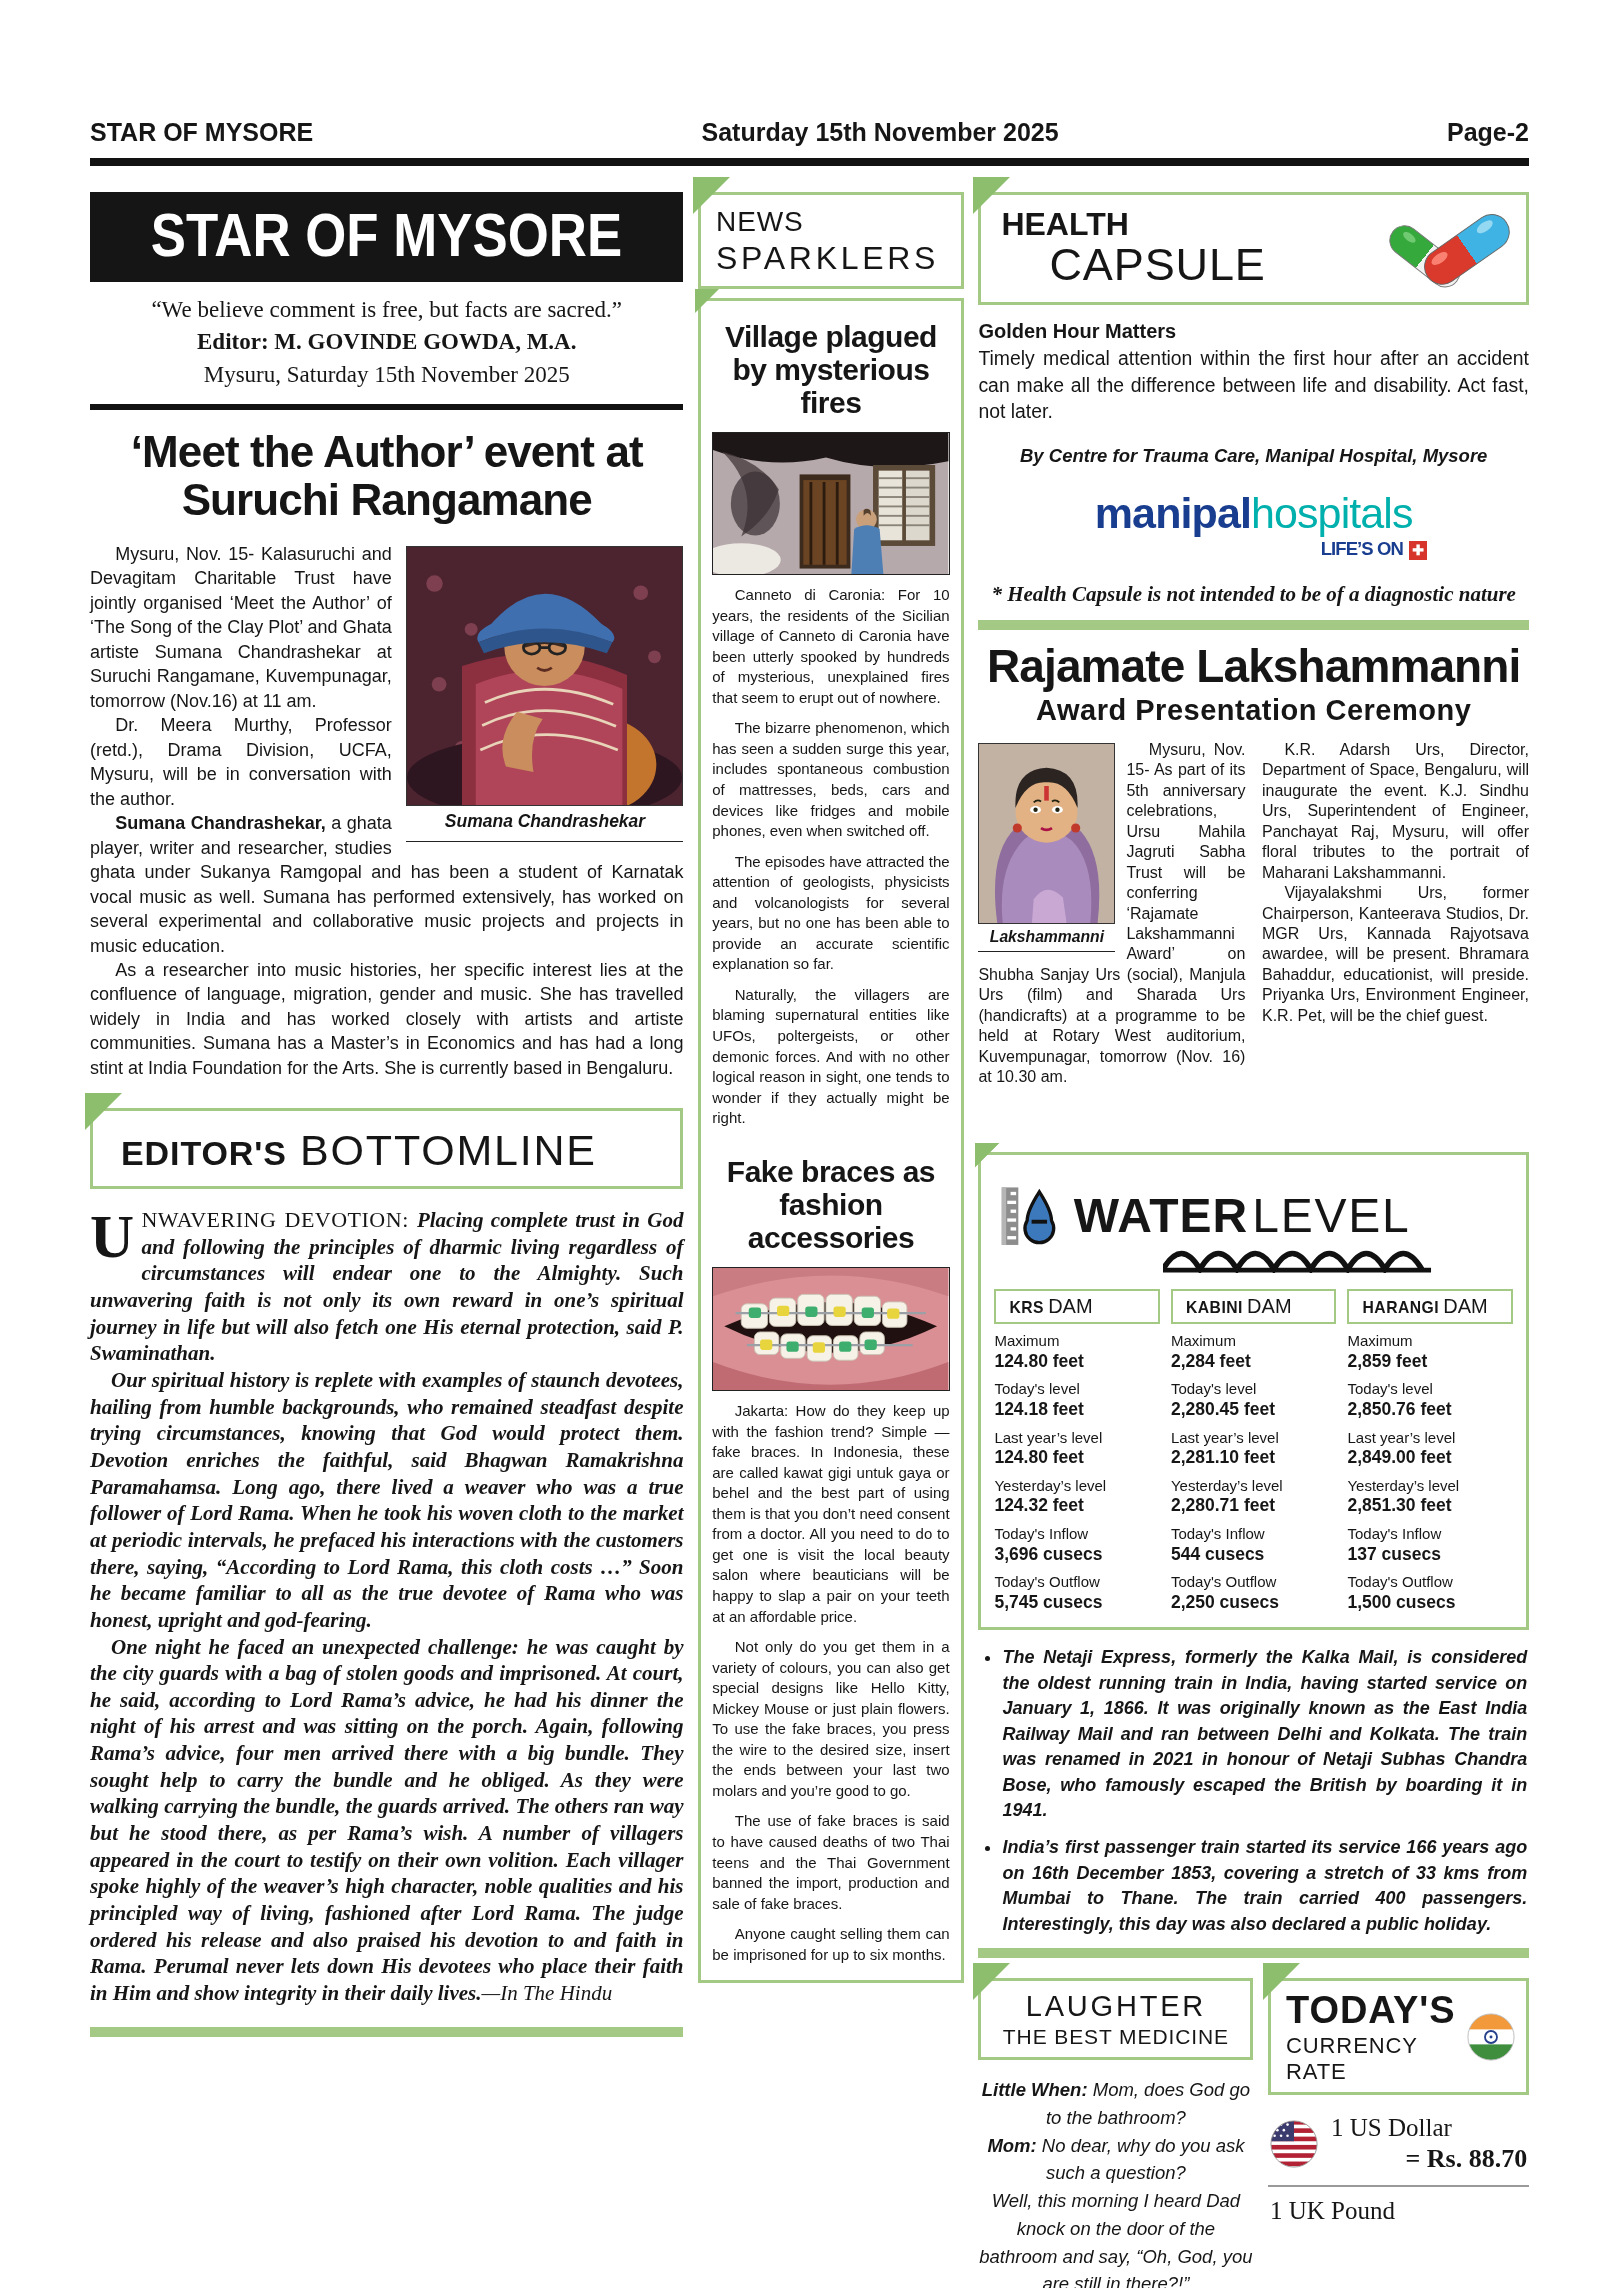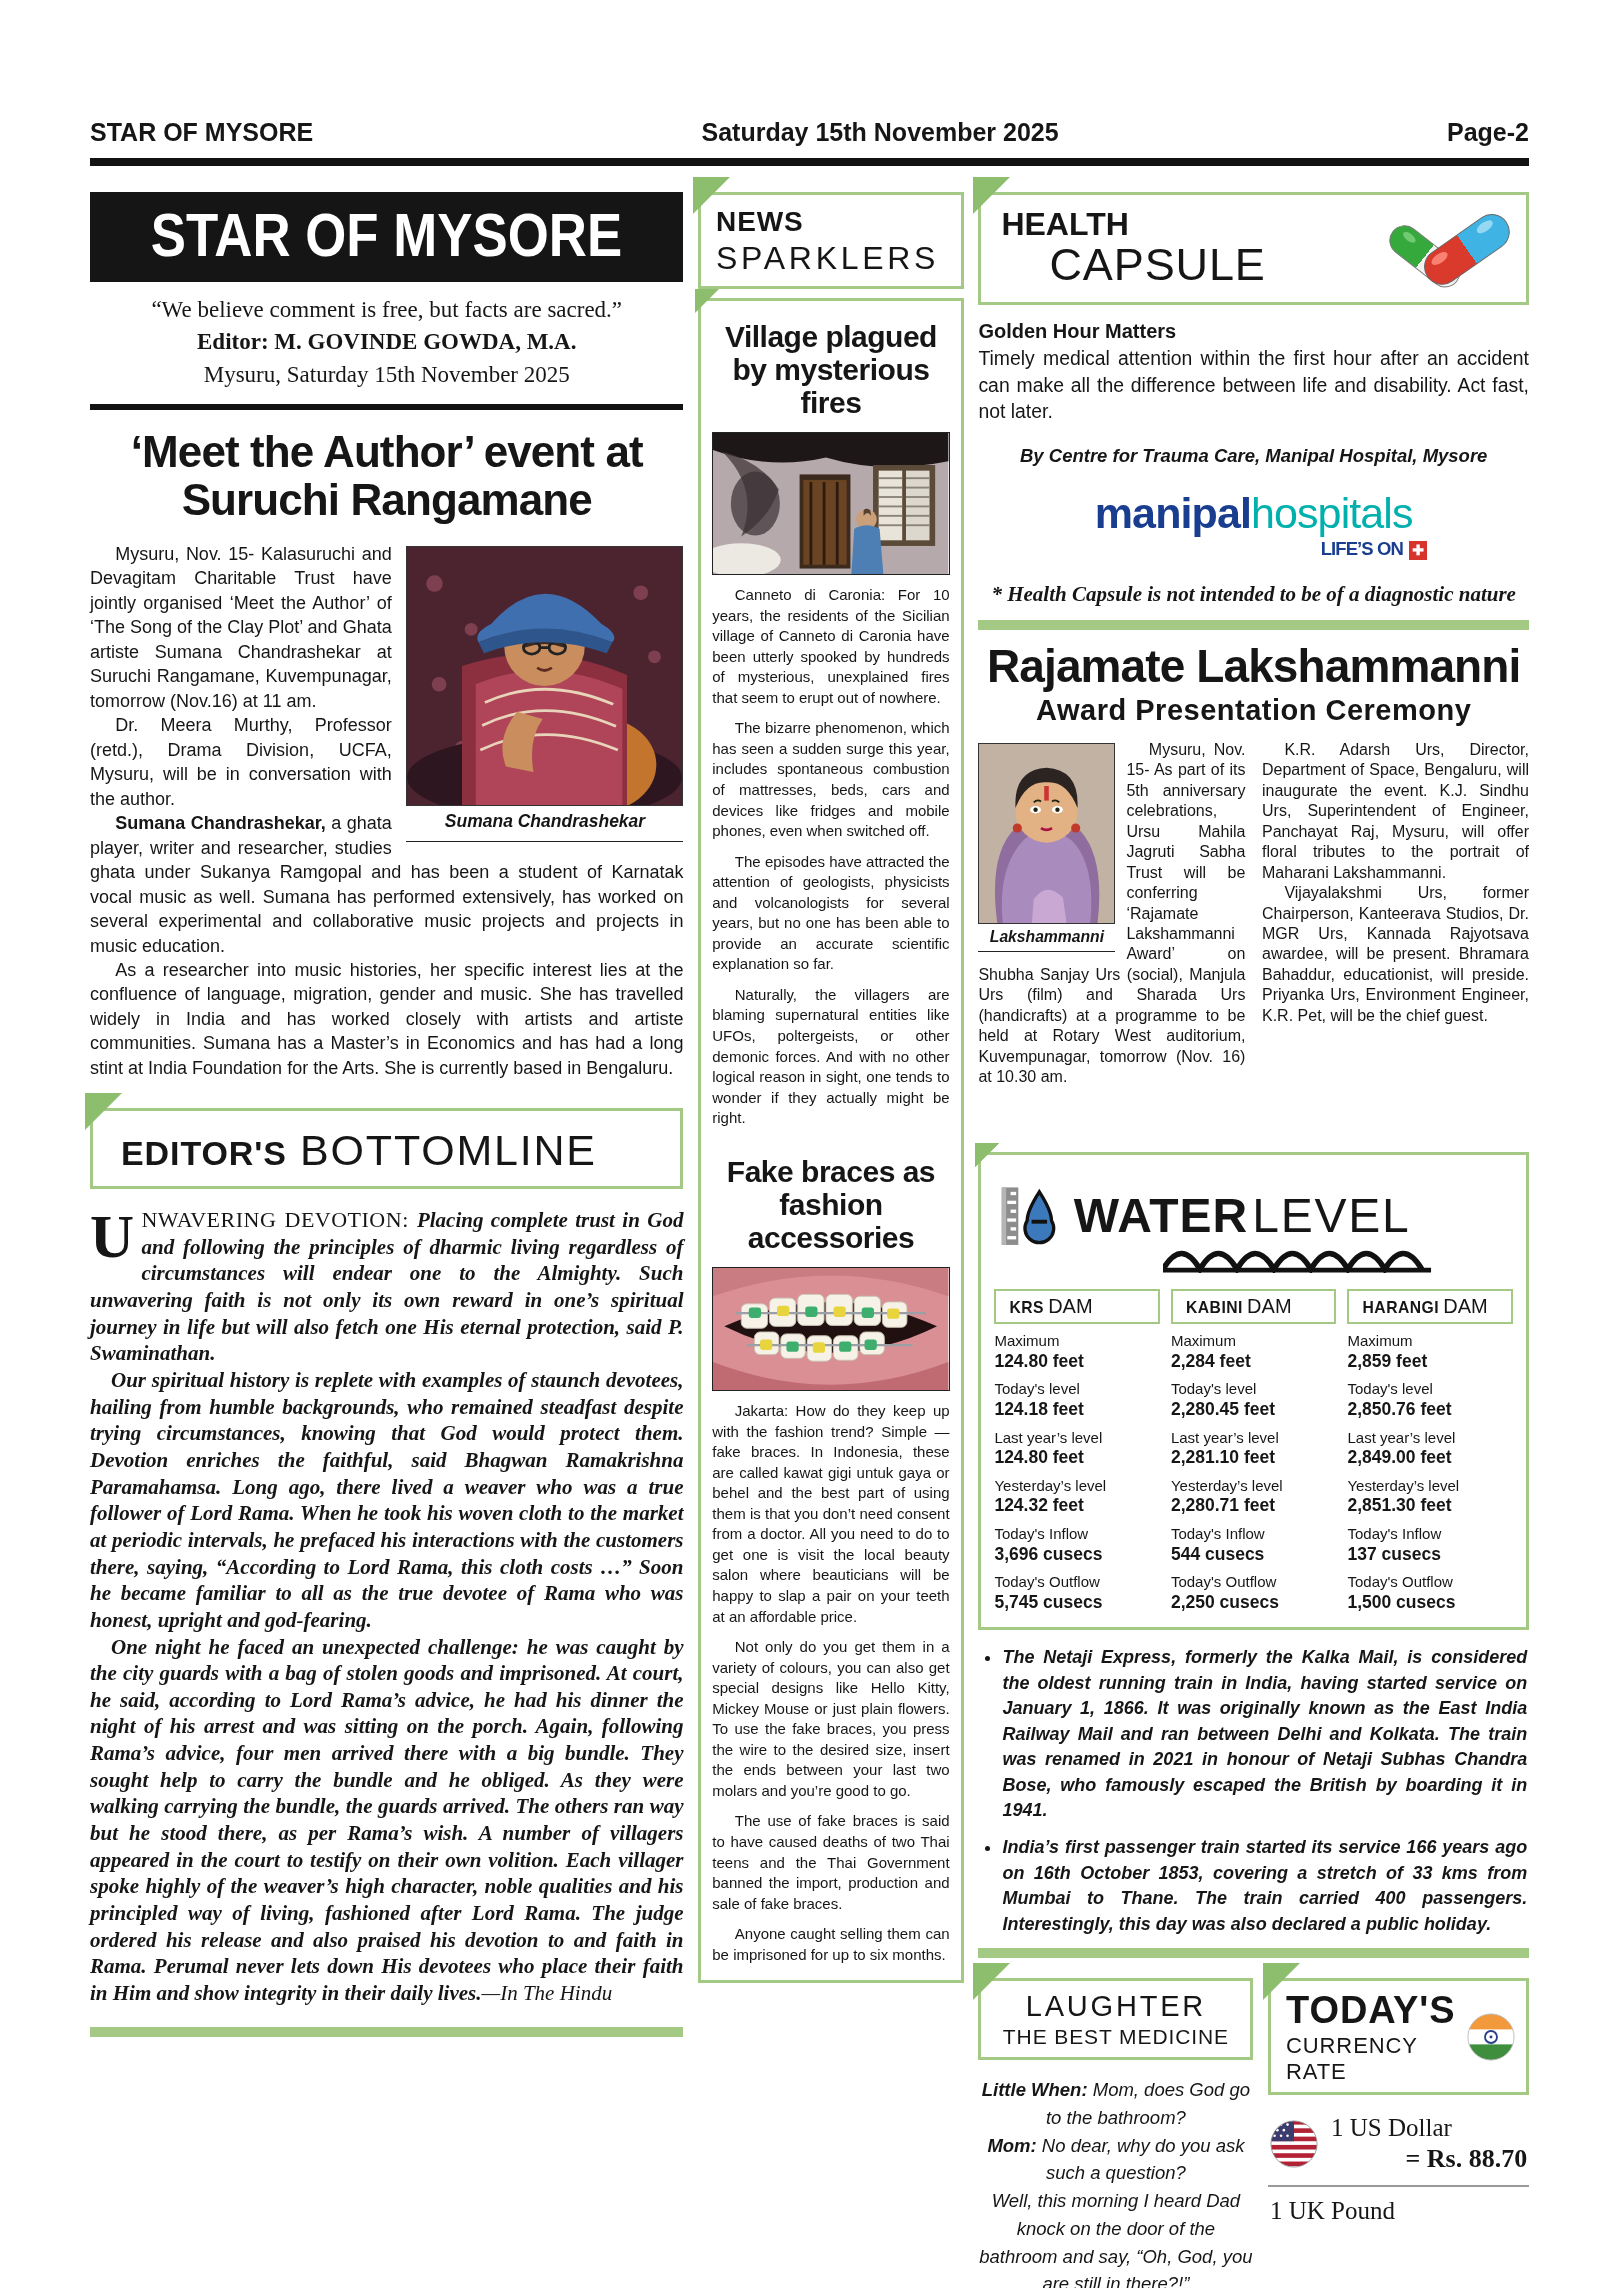--- a/index.html
+++ b/index.html
@@ -49,21 +49,21 @@
   .bl-p { margin:0; }
   .bl-p + .bl-p { text-indent:1em; }
   .bl-drop { float:left; font-style:normal; font-weight:bold; font-size:61px; line-height:0.85;
              padding:5.5px 7.4px 0 0; }
   .bl-lead { font-style:normal; font-weight:normal; font-size:22px; letter-spacing:0.5px; }
   .bl-attr { font-weight:normal; }
   .bl-rule { margin-top:20px; }
 
   
   .mid-head-box { padding:11px 14.8px 9.2px; }
-  .mid-label1 { font-weight:bold; font-size:28px; letter-spacing:0.9px; display:block; }
+  .mid-label1 { font-weight:normal; font-size:28px; letter-spacing:0.9px; display:block; }
   .mid-label2 { font-size:32px; letter-spacing:3.7px; display:block; margin-top:1.8px; }
   .mid-body-box { margin-top:9.2px; padding:7.4px 11px 14.8px; }
   .mid-article h2 { font-size:30px; line-height:1.1; font-weight:bold; text-align:center;
                     letter-spacing:-0.5px; margin:11px 0 13px; }
   .mid-photo svg { display:block; width:100%; border:1.8px solid #222; }
   .mid-article p { font-size:15px; line-height:1.37; text-align:justify; text-indent:1.5em; margin:10px 0 0; }
 
   
   .hc-box { padding:5.5px 11px 5.5px 20px; display:flex; justify-content:space-between; align-items:center; }
   .hc1 { font-weight:bold; font-size:32px; display:block; }
@@ -502,21 +502,21 @@
               <div class="dam-row">
                 <div class="dam-label">Today's Outflow</div>
                 <div class="dam-value">1,500 cusecs</div>
               </div>
             </div>
           </div>
       </div>
 
       <ul class="really-list" id="really-list">
           <li>The Netaji Express, formerly the Kalka Mail, is considered the oldest running train in India, having started service on January 1, 1866. It was originally known as the East India Railway Mail and ran between Delhi and Kolkata. The train was renamed in 2021 in honour of Netaji Subhas Chandra Bose, who famously escaped the British by boarding it in 1941.</li>
-          <li>India’s first passenger train started its service 166 years ago on 16th October 1853, covering a stretch of 33 kms from Mumbai to Thane. The train carried 400 passengers. Interestingly, this day was also declared a public holiday.</li>
+          <li>India’s first passenger train started its service 166 years ago on 16th December 1853, covering a stretch of 33 kms from Mumbai to Thane. The train carried 400 passengers. Interestingly, this day was also declared a public holiday.</li>
         </ul>
       <div class="green-rule really-rule"></div>
 
       <div class="bottom-row">
         <div class="laugh">
           <div class="green-box green-corner laugh-head">
             <span class="laugh1">LAUGHTER</span>
             <span class="laugh2">THE BEST MEDICINE</span>
           </div>
           <div class="joke" id="joke">

